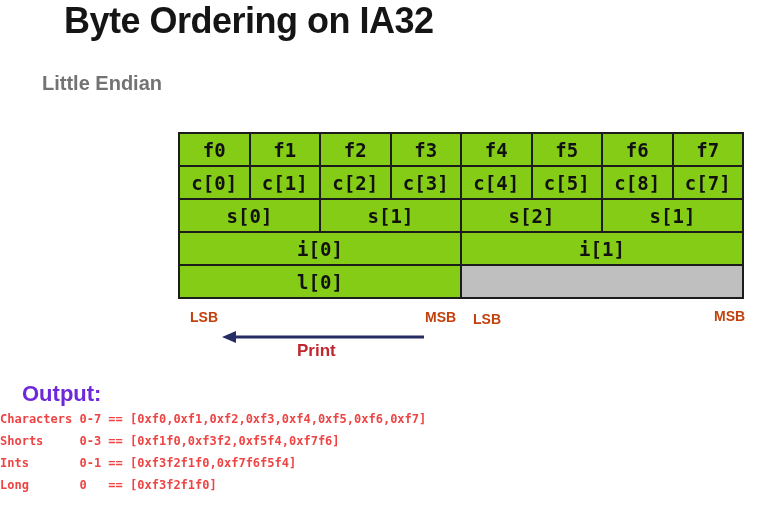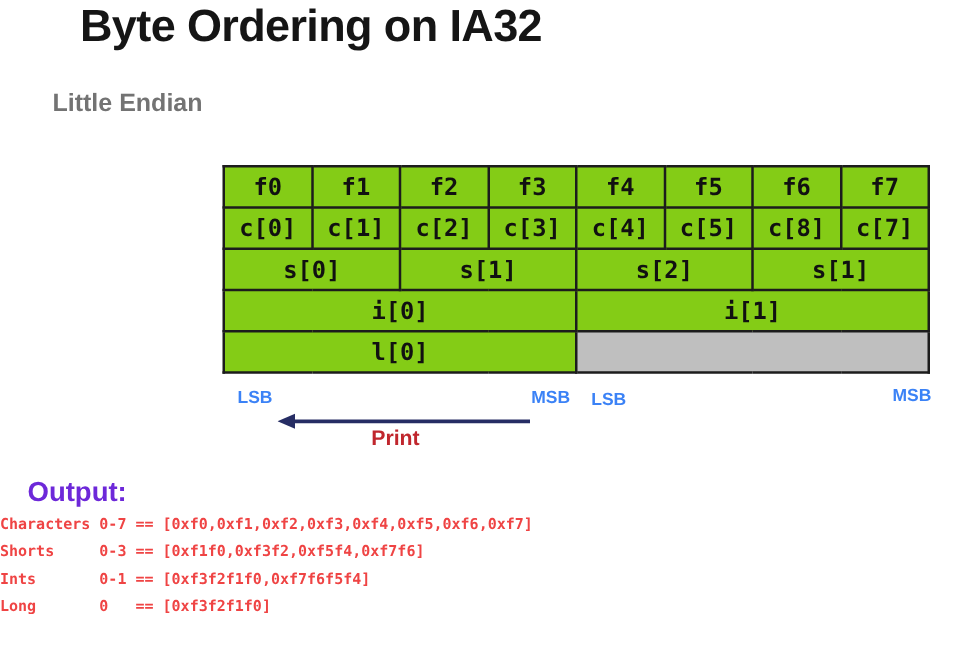--- a/index.html
+++ b/index.html
@@ -19,21 +19,21 @@
     width:566px;
   }
   table.mem td{
     border:2px solid #1c1c1c;background:#84cc16;height:31px;
     text-align:center;vertical-align:middle;
     font-family:"DejaVu Sans Mono",monospace;font-weight:bold;font-size:19px;color:#111111;
     padding:0;
   }
   table.mem td.gray{background:#BFBFBF;}
   .endian-label{
-    position:absolute;font-size:14px;font-weight:bold;color:#3b82f6;white-space:nowrap;
+    position:absolute;font-size:14px;font-weight:bold;color:#c2410c;white-space:nowrap;
   }
   .print-label{
     position:absolute;left:297px;top:341px;font-size:17px;font-weight:bold;color:#C0262D;
   }
   .arrow-svg{position:absolute;left:222px;top:330px;}
   .output-heading{
     position:absolute;left:22px;top:381px;font-size:22px;font-weight:bold;color:#6d28d9;
   }
   .output-block{
     position:absolute;left:0;top:408px;

